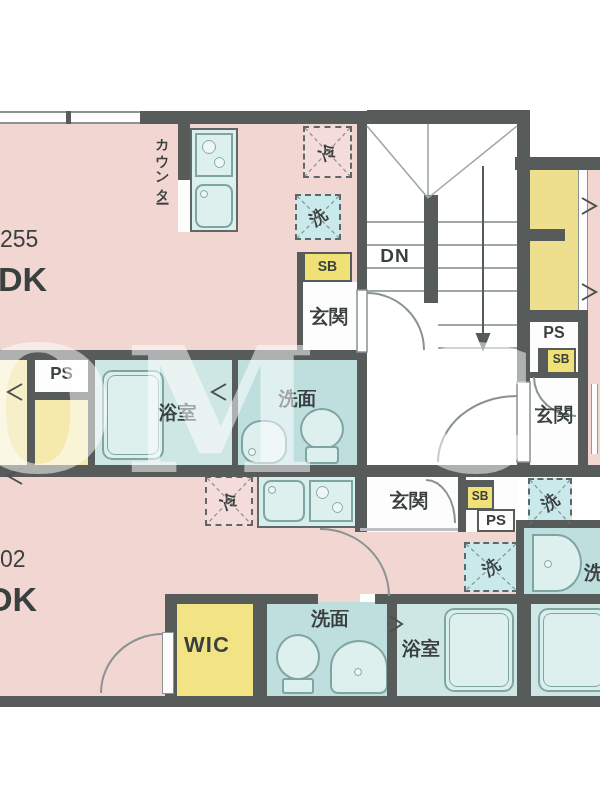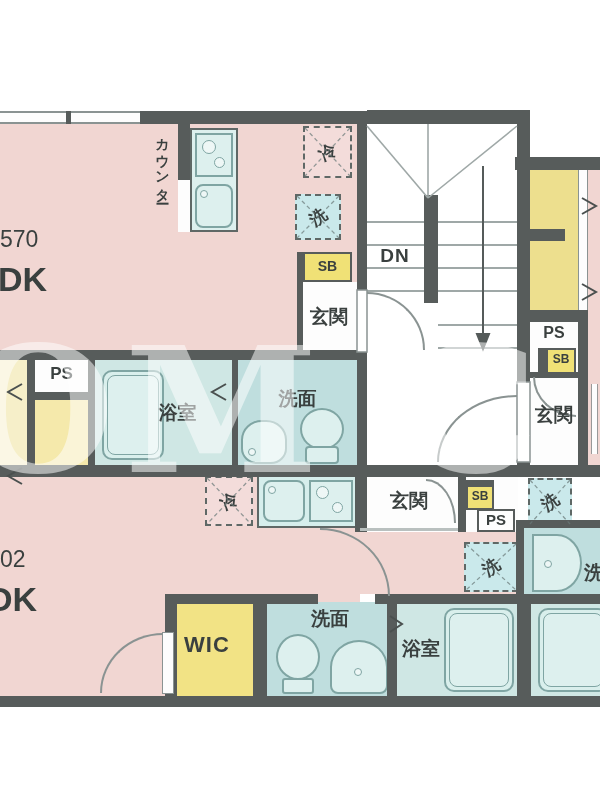--- a/index.html
+++ b/index.html
@@ -56,21 +56,21 @@
   <div class="dash" style="left:295px;top:194px;width:46px;height:46px;background:#cae9eb;">
     <span class="dashlbl">洗</span>
     </div>
   <div class="wall" style="left:297px;top:252px;width:6px;height:108px;"></div>
   <div class="yellow" style="left:303px;top:252px;width:49px;height:30px;background:#f0e176;border:2px solid #575c5b;z-index:4;"></div>
   <div class="lbl ctr" style="left:303px;top:258px;width:49px;font-size:14px;">SB</div>
   <div class="white" style="left:303px;top:282px;width:54px;height:68px;z-index:3;"></div>
   <div class="lbl ctr" style="left:298px;top:304px;width:62px;font-size:19px;">玄関</div>
   <div class="arc" style="left:367px;top:292px;width:58px;height:58px;border-top:2px solid #8a9392;border-right:2px solid #8a9392;border-top-right-radius:100%;"></div>
 
-  <div class="lbl" style="left:0;top:226px;font-size:23px;font-weight:500;">570</div>
+  <div class="lbl" style="left:0;top:226px;font-size:23px;font-weight:500;">255</div>
   <div class="lbl" style="left:-2px;top:260px;font-size:34px;font-weight:700;">DK</div>
 
   <div class="wall" style="left:0;top:350px;width:360px;height:10px;"></div>
   <div class="yellow" style="left:0;top:360px;width:27px;height:106px;background:#f6efc9;"></div>
   <div class="wall" style="left:27px;top:360px;width:8px;height:106px;"></div>
   <div class="white" style="left:35px;top:360px;width:53px;height:106px;"></div>
   <div class="lbl ctr" style="left:35px;top:364px;width:53px;font-size:17px;font-weight:700;">PS</div>
   <div class="wall" style="left:35px;top:392px;width:53px;height:8px;"></div>
   <div class="yellow" style="left:35px;top:400px;width:53px;height:66px;"></div>
   <div class="wall" style="left:88px;top:360px;width:7px;height:106px;"></div>

